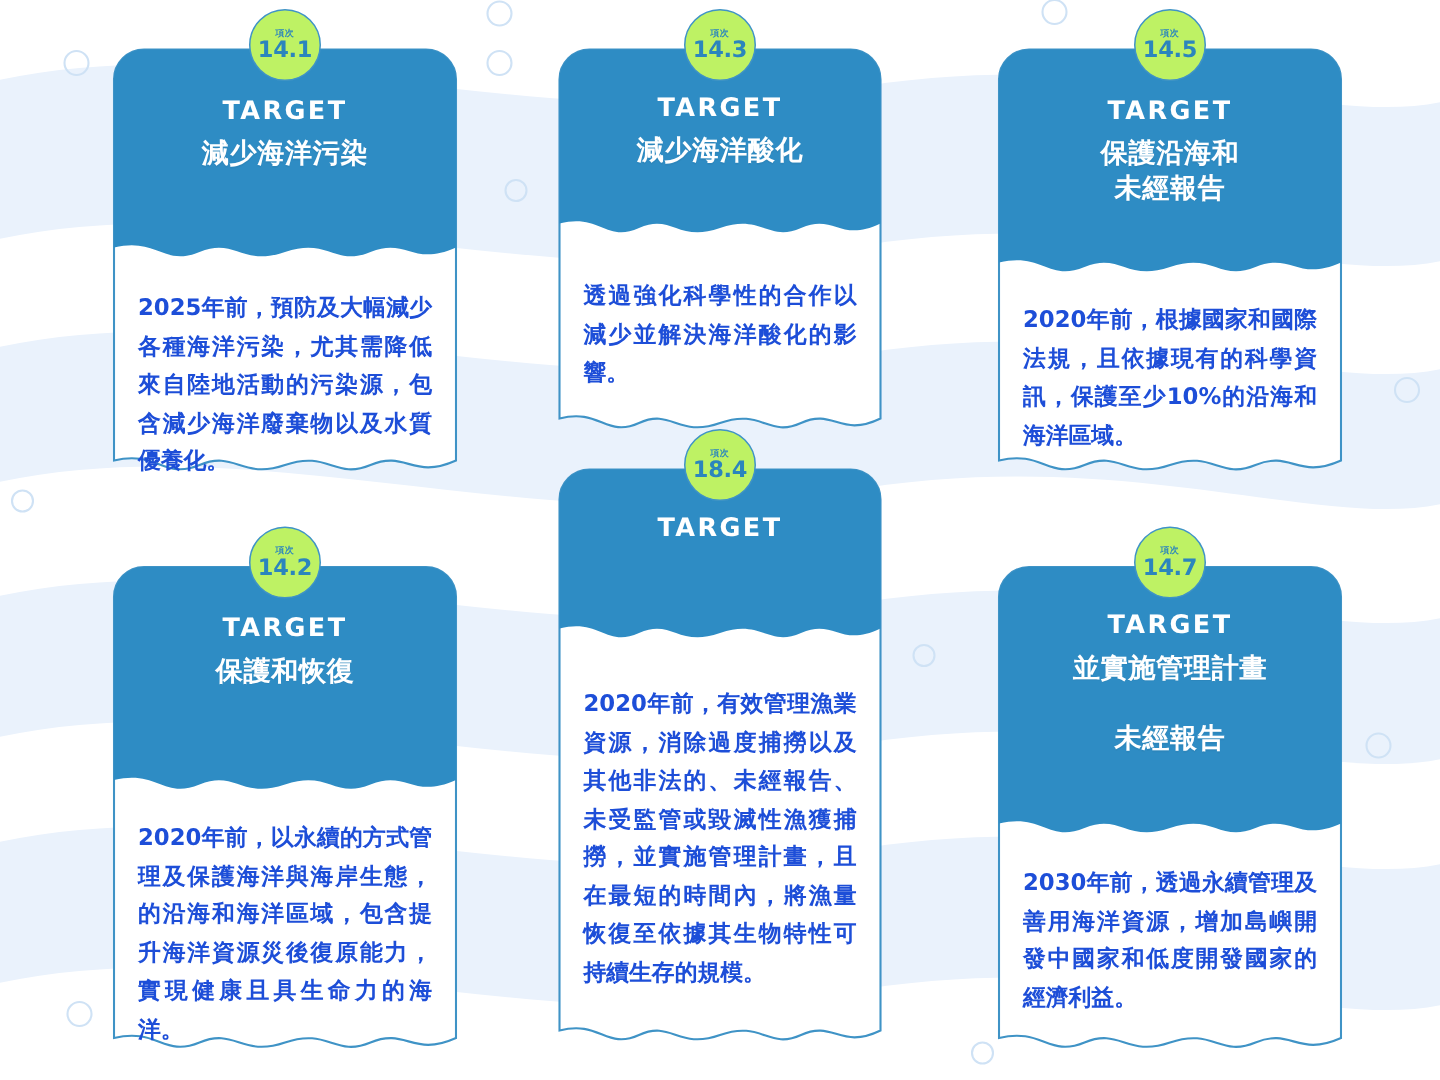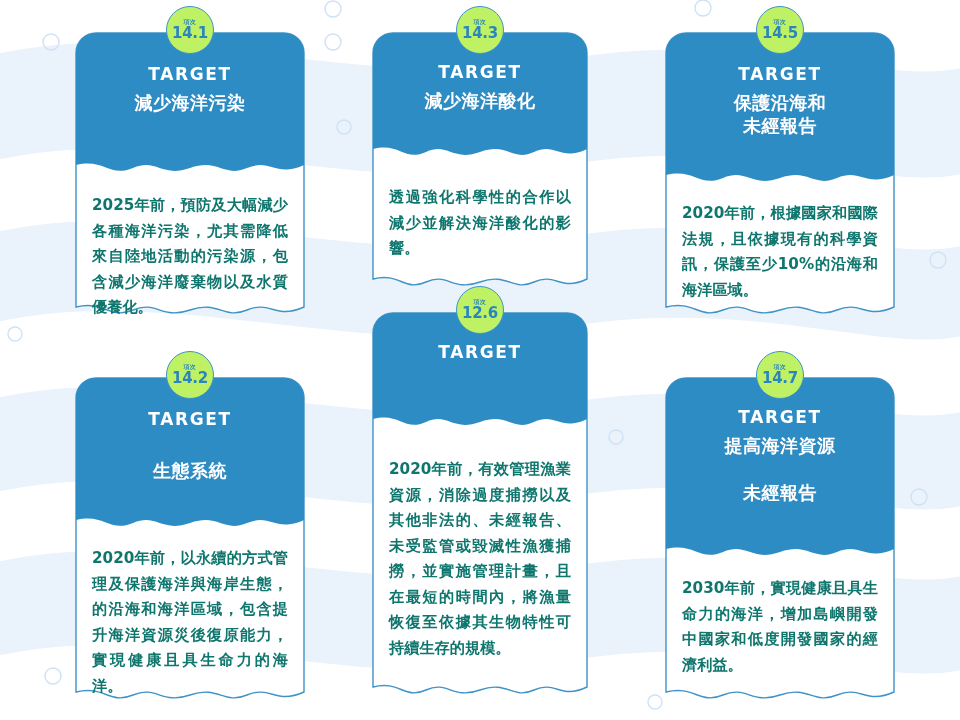--- a/index.html
+++ b/index.html
@@ -97,21 +97,21 @@
   }
 
   
   .body-text{
     position:absolute;
     left:0;right:0;
     top:var(--body-text-top);
     z-index:4;
     padding:0 17px;
     box-sizing:border-box;
-    color:#0f766e;
+    color:#1d4ed8;
     font-size:15.2px;
     font-weight:700;
     line-height:1.68;
     text-align:justify;
     text-align-last:left;
     text-justify:inter-character;
     pointer-events:none;
   }
 </style>
 </head>
@@ -179,22 +179,21 @@
                  C86,156 82,136 58,146 C34,156 30,136 1,143 Z" fill="#2e8cc4"></path>
       </svg>
     </div>
     <div class="badge">
       <div class="badge-caption">項次</div>
       <div class="badge-num">14.2</div>
     </div>
     <div class="head-text">
       <p class="target-label">TARGET</p>
       <h2 class="head-title">
-        <br>
-        <span>生態系統</span>
+        <span>保護和恢復</span><br>
       </h2>
     </div>
     <p class="body-text">2020年前，以永續的方式管理及保護海洋與海岸生態，的沿海和海洋區域，包含提升海洋資源災後復原能力，實現健康且具生命力的海洋。</p>
   </div>
 
   <div class="card" style="--x:372px; --y:6px; --w:216px; --badge:48px; --shell-top:26px; --head-text-top:56px; --body-text-top:164px;">
     <div class="shell">
       <svg class="shell-svg" viewBox="0 0 216 272" preserveAspectRatio="none" xmlns="http://www.w3.org/2000/svg">
         <path d="M1,21 A20,20 0 0,1 21,1 L195,1 A20,20 0 0,1 215,21 L215,247
                  C188,260 184,240 162,250 C140,260 136,240 108,250
@@ -223,21 +222,21 @@
         <path d="M1,21 A20,20 0 0,1 21,1 L195,1 A20,20 0 0,1 215,21 L215,375
                  C188,388 184,368 162,378 C140,388 136,368 108,378
                  C80,388 76,368 54,378 C32,388 28,368 1,375 Z" fill="#ffffff" stroke="#3f93c6" stroke-width="1.4"></path>
         <path d="M1,21 A20,20 0 0,1 21,1 L195,1 A20,20 0 0,1 215,21 L215,107
                  C188,120 184,100 162,110 C140,120 136,100 108,110
                  C80,120 76,100 54,110 C32,120 28,100 1,107 Z" fill="#2e8cc4"></path>
       </svg>
     </div>
     <div class="badge">
       <div class="badge-caption">項次</div>
-      <div class="badge-num">12.6</div>
+      <div class="badge-num">18.4</div>
     </div>
     <div class="head-text">
       <p class="target-label">TARGET</p>
     </div>
     <p class="body-text">2020年前，有效管理漁業資源，消除過度捕撈以及其他非法的、未經報告、未受監管或毀滅性漁獲捕撈，並實施管理計畫，且在最短的時間內，將漁量恢復至依據其生物特性可持續生存的規模。</p>
   </div>
 
   <div class="card" style="--x:665px; --y:6px; --w:230px; --badge:48px; --shell-top:26px; --head-text-top:58px; --body-text-top:180px;">
     <div class="shell">
       <svg class="shell-svg" viewBox="0 0 230 300" preserveAspectRatio="none" xmlns="http://www.w3.org/2000/svg">
@@ -274,21 +273,21 @@
                  C86,185 82,165 58,175 C34,185 30,165 1,172 Z" fill="#2e8cc4"></path>
       </svg>
     </div>
     <div class="badge">
       <div class="badge-caption">項次</div>
       <div class="badge-num">14.7</div>
     </div>
     <div class="head-text">
       <p class="target-label">TARGET</p>
       <h2 class="head-title">
-        <span>提高海洋資源</span><br>
+        <span>並實施管理計畫</span><br>
         <br>
         <span>未經報告</span>
       </h2>
     </div>
-    <p class="body-text">2030年前，實現健康且具生命力的海洋，增加島嶼開發中國家和低度開發國家的經濟利益。</p>
+    <p class="body-text">2030年前，透過永續管理及善用海洋資源，增加島嶼開發中國家和低度開發國家的經濟利益。</p>
   </div>
 
 </div>
 
 </body></html>

